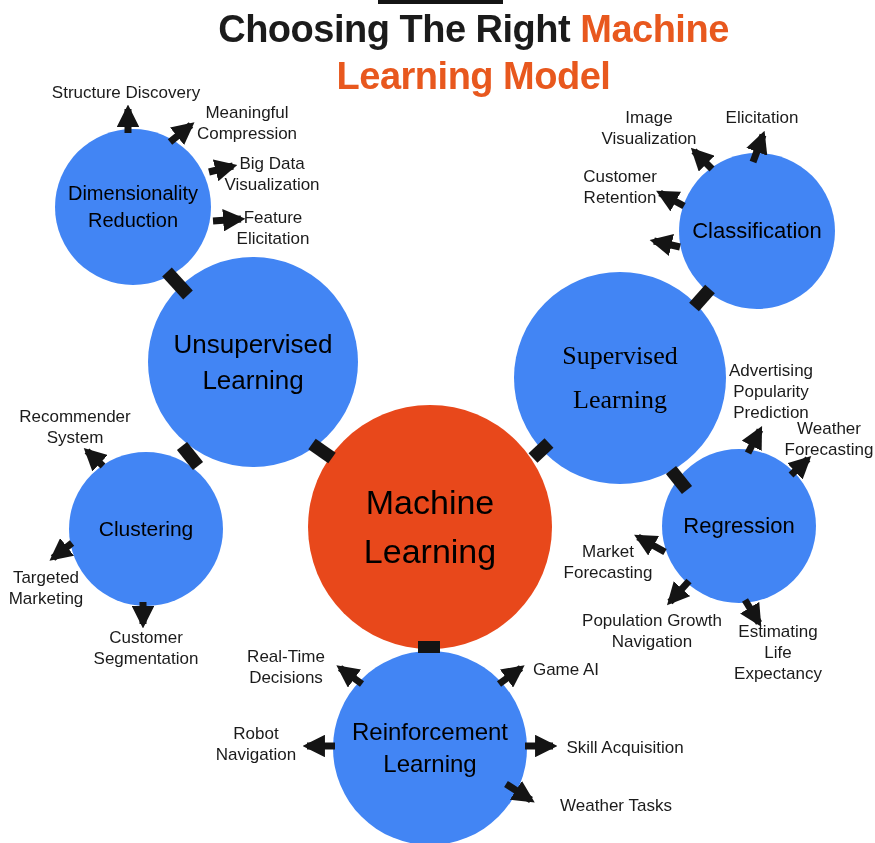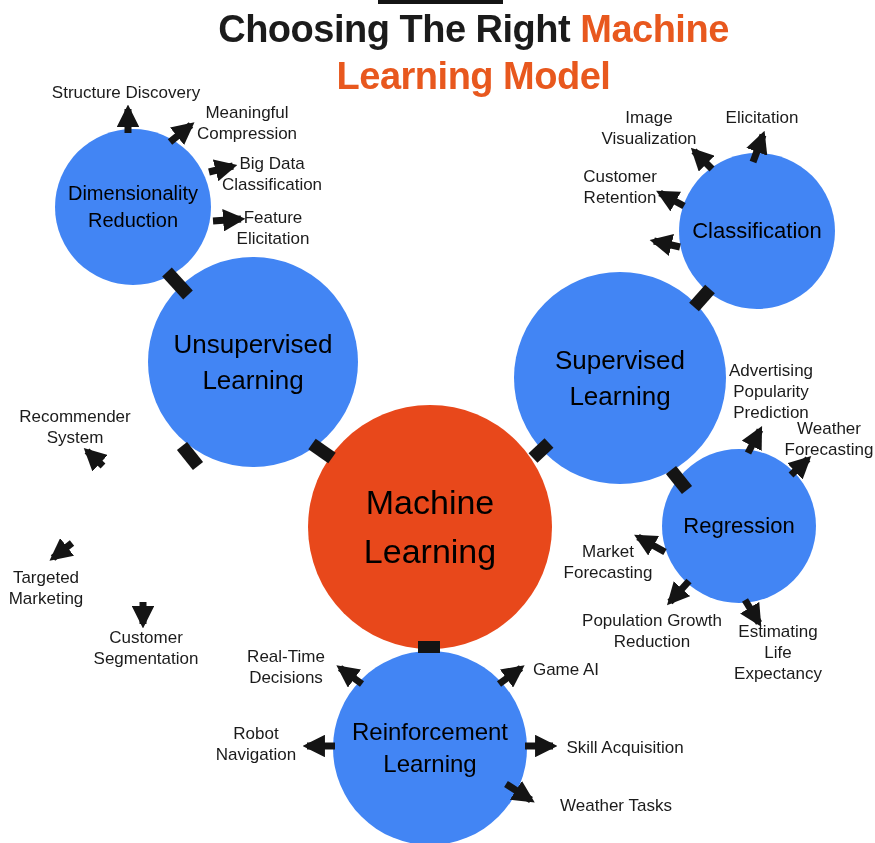--- a/index.html
+++ b/index.html
@@ -21,21 +21,21 @@
   .node{
     position:absolute;border-radius:50%;background:#4285F4;
     display:flex;align-items:center;justify-content:center;text-align:center;
     color:#000000;white-space:pre-line;z-index:1;
   }
   .node.orange{background:#E8481B;}
   .n-dim   {left:55px;  top:129px; width:156px;height:156px;font-size:20px;line-height:27px;}
   .n-unsup {left:148px; top:257px; width:210px;height:210px;font-size:26px;line-height:36px;}
   .n-clus  {left:69px;  top:452px; width:154px;height:154px;font-size:21px;}
   .n-ml    {left:308px; top:405px; width:244px;height:244px;font-size:34px;line-height:49px;}
-  .n-sup   {left:514px; top:272px; width:212px;height:212px;font-size:26px;line-height:36px;}
+  .n-sup   {left:514px; top:272px; width:212px;height:212px;font-size:26px;line-height:44px;font-family:Liberation Serif, serif;}
   .n-class {left:679px; top:153px; width:156px;height:156px;font-size:22px;}
   .n-reg   {left:662px; top:449px; width:154px;height:154px;font-size:22px;}
   .n-rein  {left:333px; top:651px; width:194px;height:194px;font-size:24px;line-height:32px;}
   
   svg.layer{position:absolute;left:0;top:0;z-index:2;}
   .arrow{stroke:#141414;stroke-width:7;fill:none;}
   .joint{stroke:#141414;stroke-width:13;fill:none;}
   .joint.wide{stroke-width:22;}
   
   .app-label{
@@ -53,20 +53,21 @@
 
   <div class="title">
     <span>Choosing The Right </span><span class="hl">Machine</span><br>
     <span class="hl">Learning Model</span>
   </div>
 
   <div class="node n-dim">Dimensionality
 Reduction</div>
   <div class="node n-unsup">Unsupervised
 Learning</div>
+  <div class="node n-clus">Clustering</div>
   <div class="node n-ml orange">Machine
 Learning</div>
   <div class="node n-sup">Supervised
 Learning</div>
   <div class="node n-class">Classification</div>
   <div class="node n-reg">Regression</div>
   <div class="node n-rein">Reinforcement
 Learning</div>
 
   <svg class="layer" width="875" height="843" viewBox="0 0 875 843">
@@ -108,37 +109,37 @@
     <line class="arrow" marker-end="url(#ah)" x1="499" y1="684" x2="521" y2="668"></line>
     <line class="arrow" marker-end="url(#ah)" x1="335" y1="746" x2="307" y2="746"></line>
     <line class="arrow" marker-end="url(#ah)" x1="525" y1="746" x2="553" y2="746"></line>
     <line class="arrow" marker-end="url(#ah)" x1="506" y1="784" x2="531" y2="800"></line>
   </svg>
 
   <div class="app-label" style="left:247px;top:123px">Meaningful
 Compression</div>
   <div class="app-label" style="left:126px;top:92px">Structure Discovery</div>
   <div class="app-label" style="left:272px;top:174px">Big Data
-Classification</div>
+Visualization</div>
   <div class="app-label" style="left:273px;top:228px">Feature
 Elicitation</div>
   <div class="app-label" style="left:649px;top:128px">Image
 Visualization</div>
   <div class="app-label" style="left:762px;top:117px">Elicitation</div>
   <div class="app-label" style="left:620px;top:187px">Customer
 Retention</div>
   <div class="app-label" style="left:771px;top:391px">Advertising
 Popularity
 Prediction</div>
   <div class="app-label" style="left:829px;top:439px">Weather
 Forecasting</div>
   <div class="app-label" style="left:608px;top:562px">Market
 Forecasting</div>
   <div class="app-label" style="left:652px;top:631px">Population Growth
-Reduction</div>
+Navigation</div>
   <div class="app-label" style="left:778px;top:652px">Estimating Life
 Expectancy</div>
   <div class="app-label" style="left:75px;top:427px">Recommender
 System</div>
   <div class="app-label" style="left:46px;top:588px">Targeted
 Marketing</div>
   <div class="app-label" style="left:146px;top:648px">Customer
 Segmentation</div>
   <div class="app-label" style="left:286px;top:667px">Real-Time
 Decisions</div>

